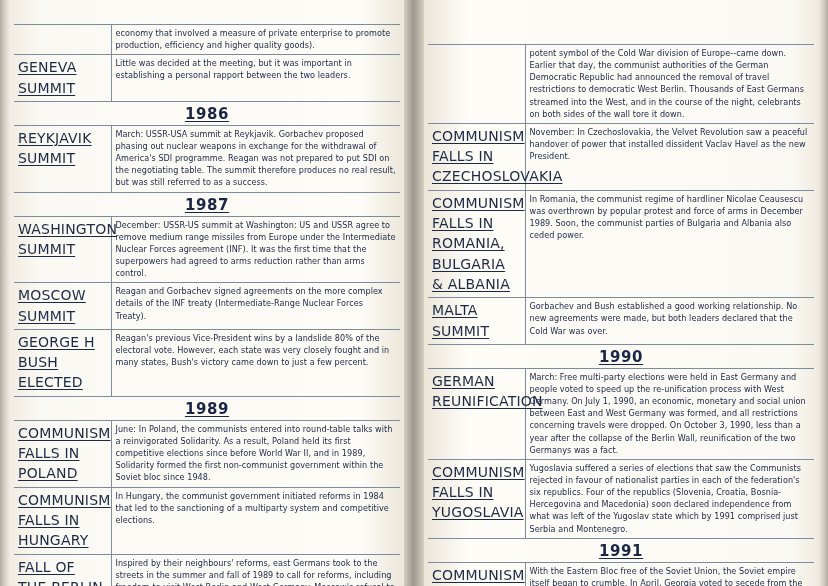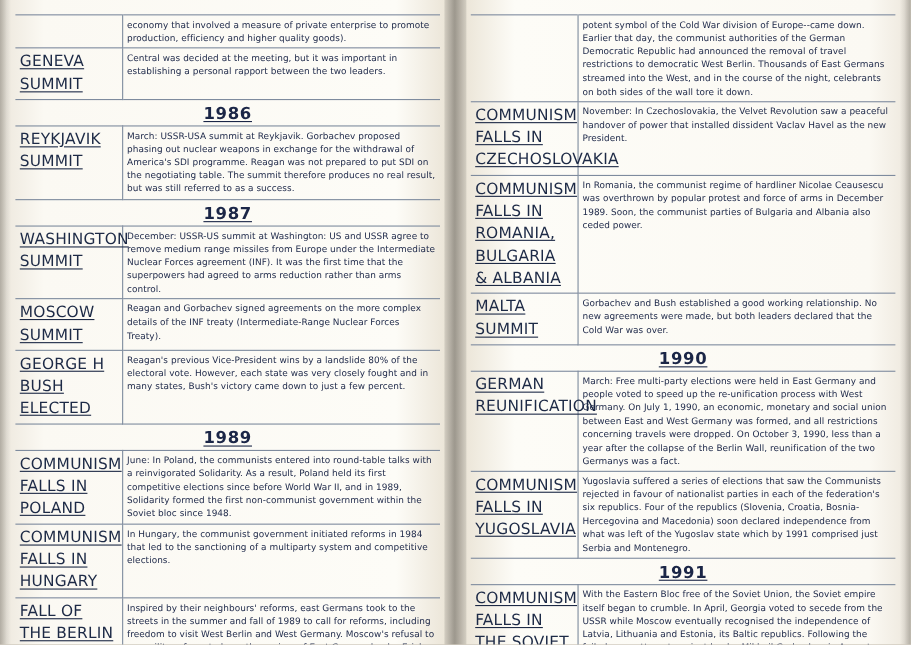--- a/index.html
+++ b/index.html
@@ -22,24 +22,24 @@
        #d8d2c6 0px, #efeae0 6px,
        #fbf9f3 40px, #fdfcf7 360px,
        #ece6d9 404px, #d9d2c4 414px,
        #ece6d9 424px, #fdfcf7 468px,
        #fbf9f3 790px, #efeae0 822px, #d8d2c6 828px);
   }
   .page {
     position: absolute;
     top: 0;
     height: 488px;
-    padding: 13px 14px 14px 14px;
+    padding: 24px 14px 14px 14px;
   }
   .page.left { left: 0; width: 414px; }
-  .page.right { left: 414px; width: 414px; }
+  .page.right { left: 414px; width: 414px; margin-top: 20px; }
 
   .sheet {
     width: 100%;
     height: 100%;
     position: relative;
   }
 
   table.notes {
     width: 100%;
     border-collapse: collapse;
@@ -115,21 +115,21 @@
             <td class="term">
                 <span class="t"></span>
               </td>
             <td class="body">economy that involved a measure of private enterprise to promote production, efficiency and higher quality goods).</td>
           </tr>
 
           <tr>
             <td class="term">
                 <span class="t">GENEVA SUMMIT</span>
               </td>
-            <td class="body">Central was decided at the meeting, but it was important in establishing a personal rapport between the two leaders.</td>
+            <td class="body">Little was decided at the meeting, but it was important in establishing a personal rapport between the two leaders.</td>
           </tr>
 
           <tr class="yearrow">
             <td colspan="2"><span class="year">1986</span></td>
           </tr>
 
           <tr>
             <td class="term">
                 <span class="t">REYKJAVIK SUMMIT</span>
               </td>

